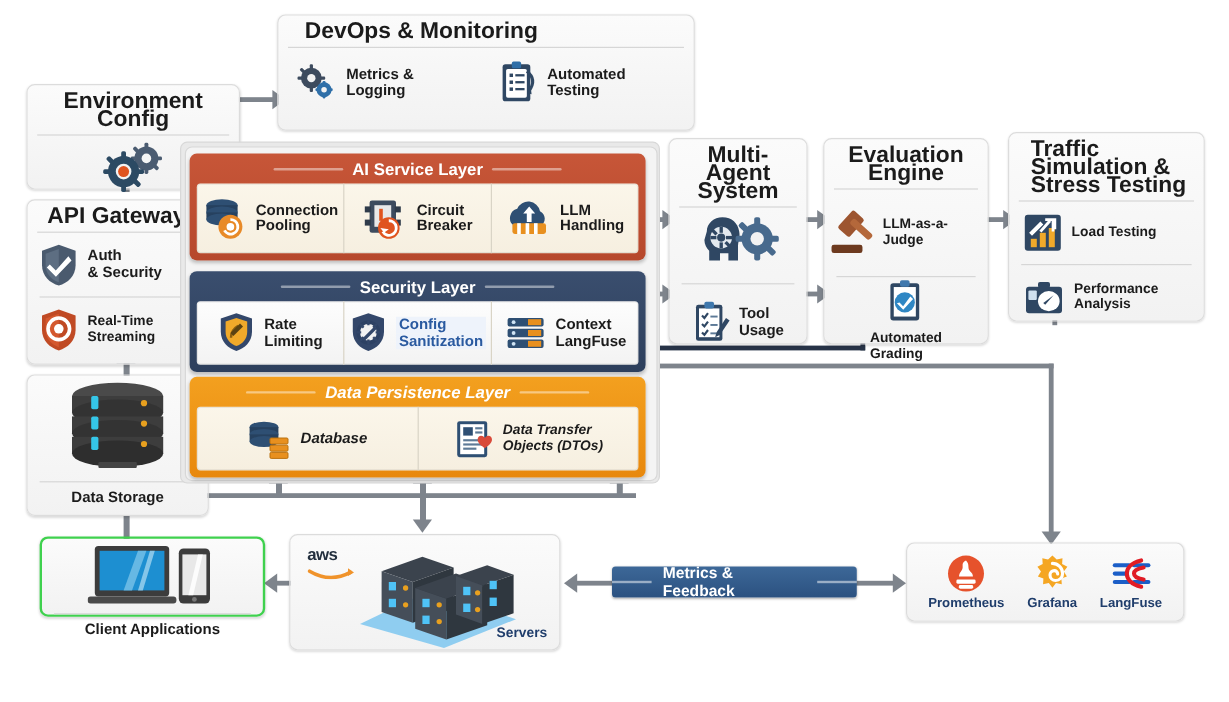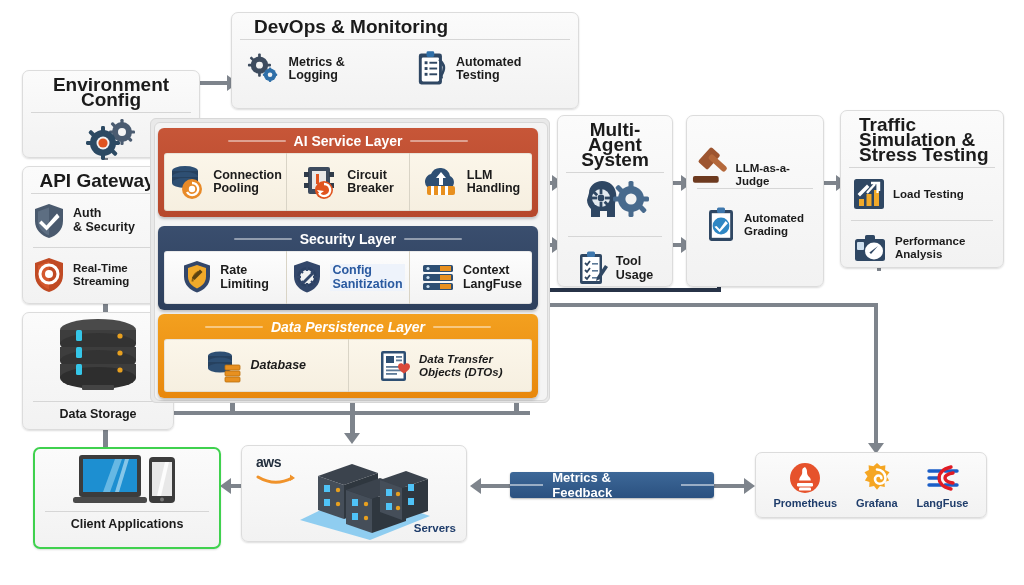--- a/index.html
+++ b/index.html
@@ -272,21 +272,21 @@
         <circle cx="70" cy="19" r="2.6" fill="#e8a01f"></circle>
         <circle cx="70" cy="36" r="2.6" fill="#e8a01f"></circle>
         <circle cx="70" cy="53" r="2.6" fill="#e8a01f"></circle>
         <rect x="32" y="68" width="32" height="5" rx="1" fill="#444"></rect>
       </svg>
     </div>
     <div class="divline"></div>
     <div style="text-align:center;padding-top:6px;" class="lbl">Data Storage</div>
   </div>
 
-  <div class="card client-card" style="left:33px;top:447px;width:188px;height:102px;">
+  <div class="card client-card" style="left:33px;top:447px;width:188px;height:67px;">
     <div style="display:flex;align-items:center;justify-content:center;height:62px;gap:4px;">
       <svg width="108" height="58" viewBox="0 0 108 58">
         <rect x="6" y="4" width="62" height="42" rx="3" fill="#3c3c3c"></rect>
         <rect x="10" y="8" width="54" height="33" fill="#1d8fd1"></rect>
         <path d="M30 41l12-33h7L37 41z" fill="#7fc5ea" opacity=".75"></path>
         <path d="M42 41l10-33h4L46 41z" fill="#a8d8f0" opacity=".75"></path>
         <rect x="0" y="46" width="74" height="6" rx="2.5" fill="#4a4a4a"></rect>
         <rect x="76" y="6" width="26" height="46" rx="4" fill="#3c3c3c"></rect>
         <rect x="79" y="11" width="20" height="34" fill="#e8e8e8"></rect>
         <path d="M84 45l8-34h4l-8 34z" fill="#ffffff" opacity=".85"></path>
@@ -599,30 +599,31 @@
         <path d="M20 27l8-12 3 2-8 12-4 2z" fill="#2f4763"></path>
       </svg>
       <div>
         <div class="lbl">Tool</div>
         <div class="lbl">Usage</div>
       </div>
     </div>
   </div>
 
   <div class="card" style="left:686px;top:115px;width:138px;height:172px;">
-    <div style="display:flex;align-items:flex-end;justify-content:center;gap:5px;height:72px;">
+    <div class="card-title">Evaluation Engine</div>
+    <div style="display:flex;align-items:center;justify-content:center;gap:5px;height:72px;">
       <svg width="44" height="44" viewBox="0 0 44 44">
         <rect x="16" y="4" width="13" height="20" rx="2" fill="#9d5530" transform="rotate(42 22 14)"></rect>
         <rect x="20" y="16" width="22" height="6" rx="2.4" fill="#b4683b" transform="rotate(42 31 19)"></rect>
         <rect x="6" y="32" width="26" height="7" rx="2" fill="#6d3a1f"></rect>
       </svg>
       <div class="lbl sm">LLM-as-a-Judge</div>
     </div>
     <div class="divline"></div>
-    <div style="display:flex;align-items:center;justify-content:center;gap:6px;height:72px;">
+    <div style="display:flex;align-items:center;justify-content:center;gap:6px;height:72px;flex-direction:column;">
       <svg width="32" height="38" viewBox="0 0 32 38">
         <rect x="3" y="4" width="24" height="31" rx="2.4" fill="#2f4763"></rect>
         <rect x="5.8" y="7.2" width="18.4" height="24.6" fill="#ffffff"></rect>
         <rect x="11" y="1.5" width="8" height="5.5" rx="1.5" fill="#3f78ad"></rect>
         <circle cx="15" cy="20" r="8.4" fill="#2f87c4"></circle>
         <path d="M10.6 20l3 3.2L19.6 15l2.3 2.2-8.2 9-5.3-5.4z" fill="#fff"></path>
       </svg>
       <div>
         <div class="lbl sm">Automated</div>
         <div class="lbl sm">Grading</div>

